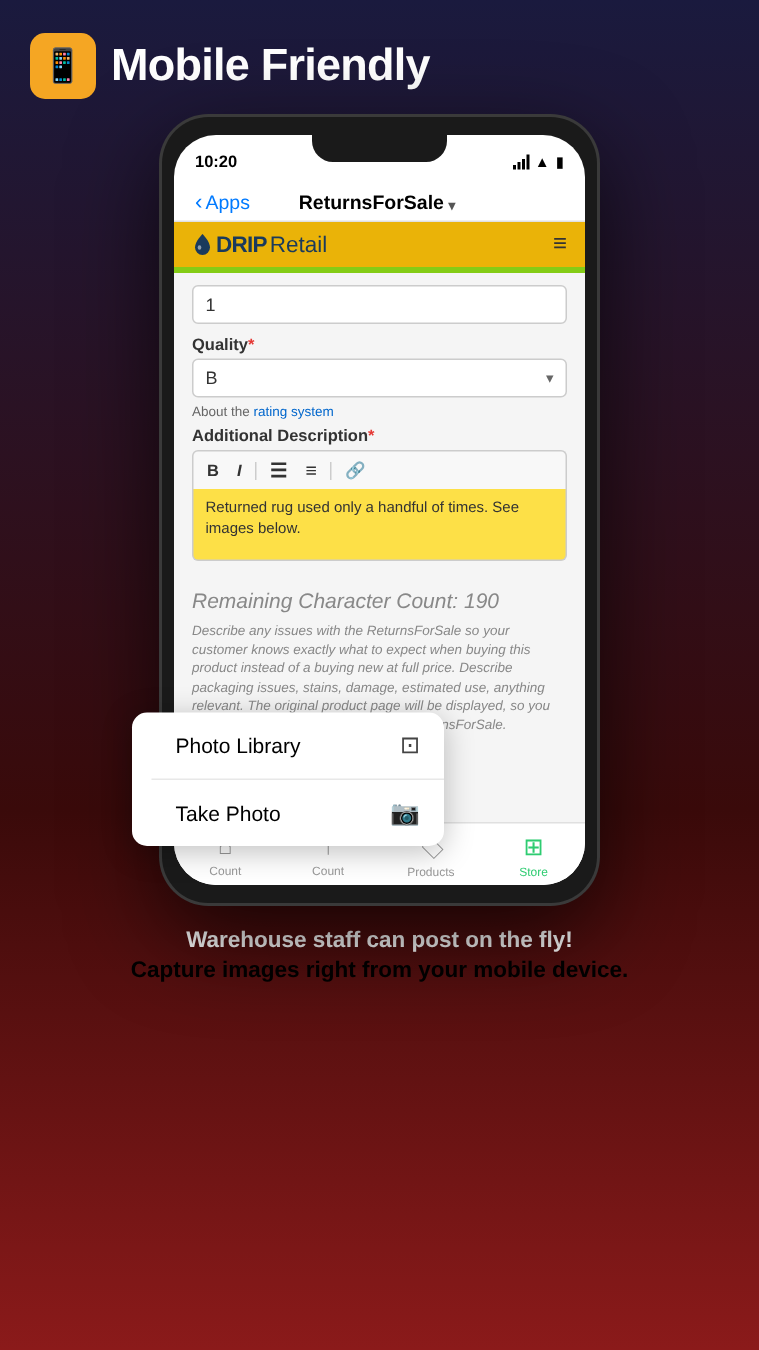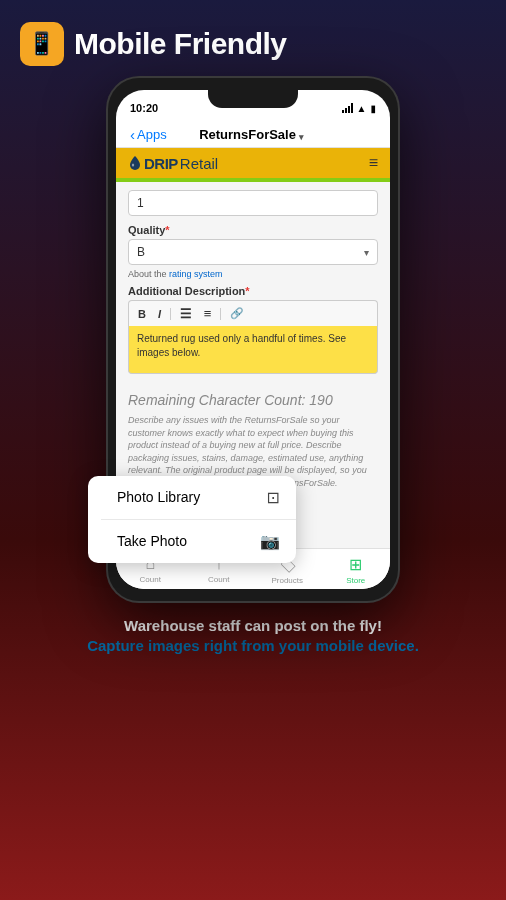--- a/index.html
+++ b/index.html
@@ -347,21 +347,21 @@
     }
     .footer-line1 {
       font-size: 15px;
       font-weight: 900;
       color: #fff;
       margin-bottom: 3px;
     }
     .footer-line2 {
       font-size: 15px;
       font-weight: 900;
-      color: #0369a1;
+      color: #000000;
     }
 
     
     .signal-bars {
       display: flex;
       align-items: flex-end;
       gap: 1px;
       height: 10px;
     }
     .bar { background: #000; width: 2px; }

